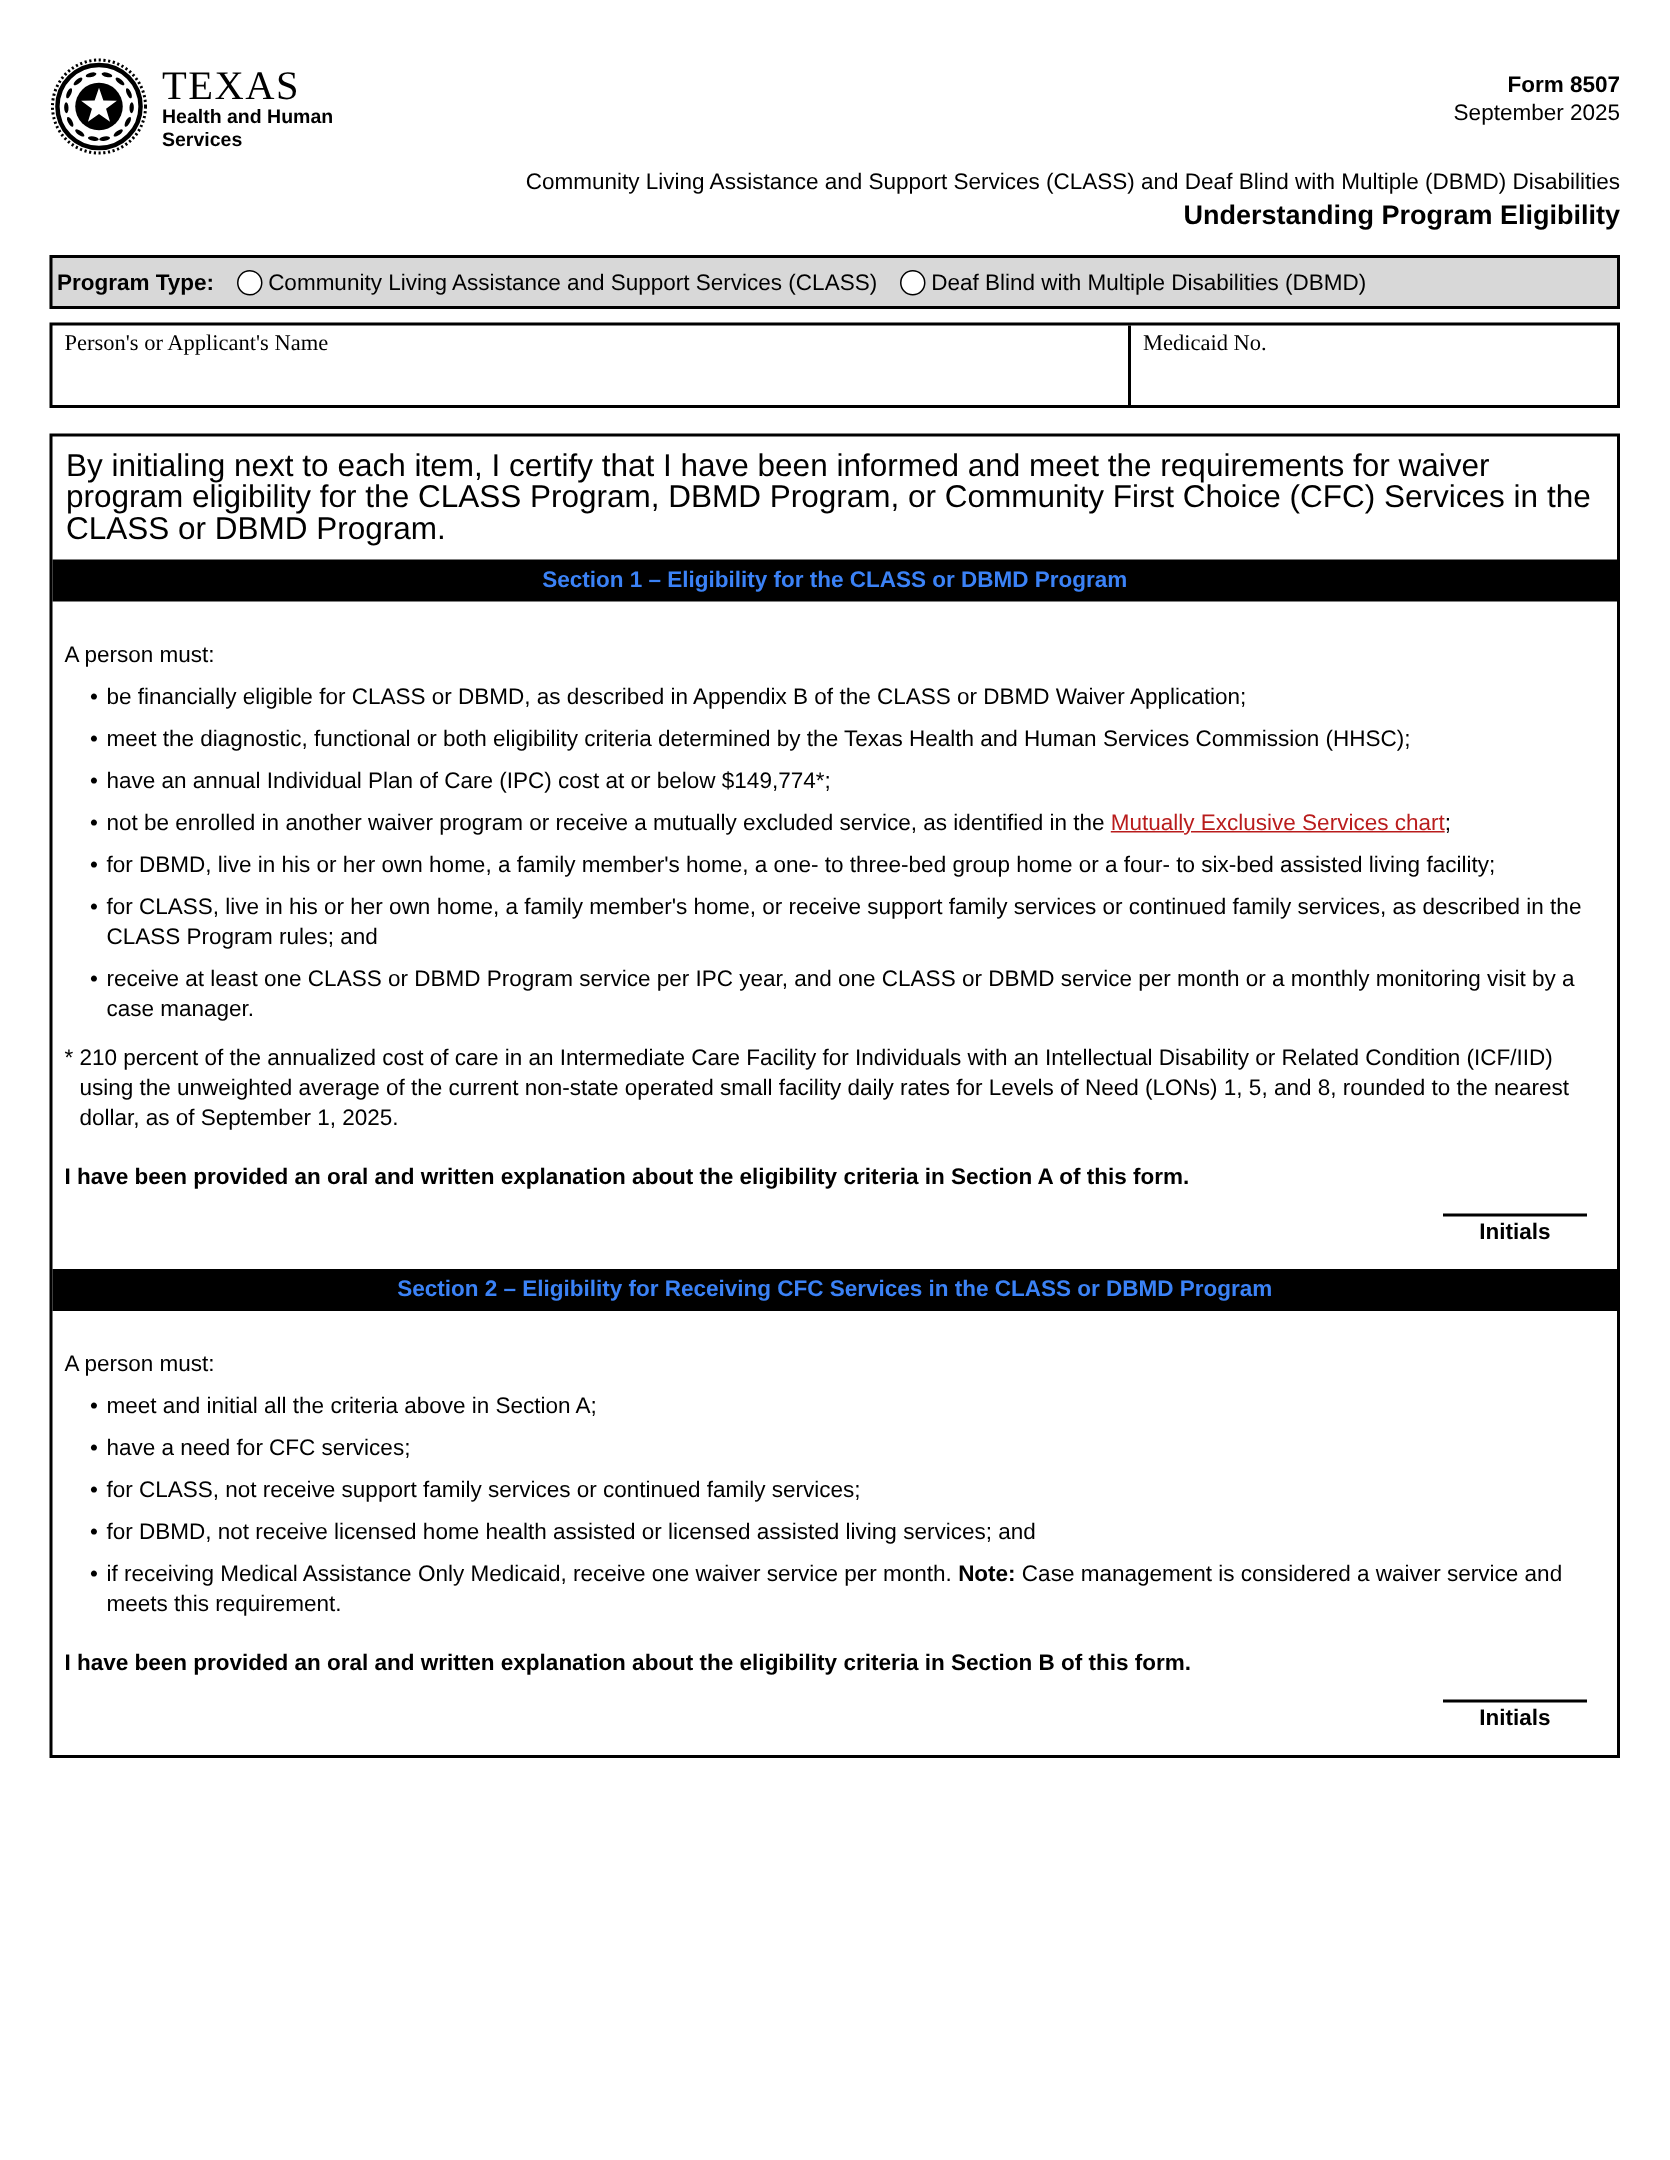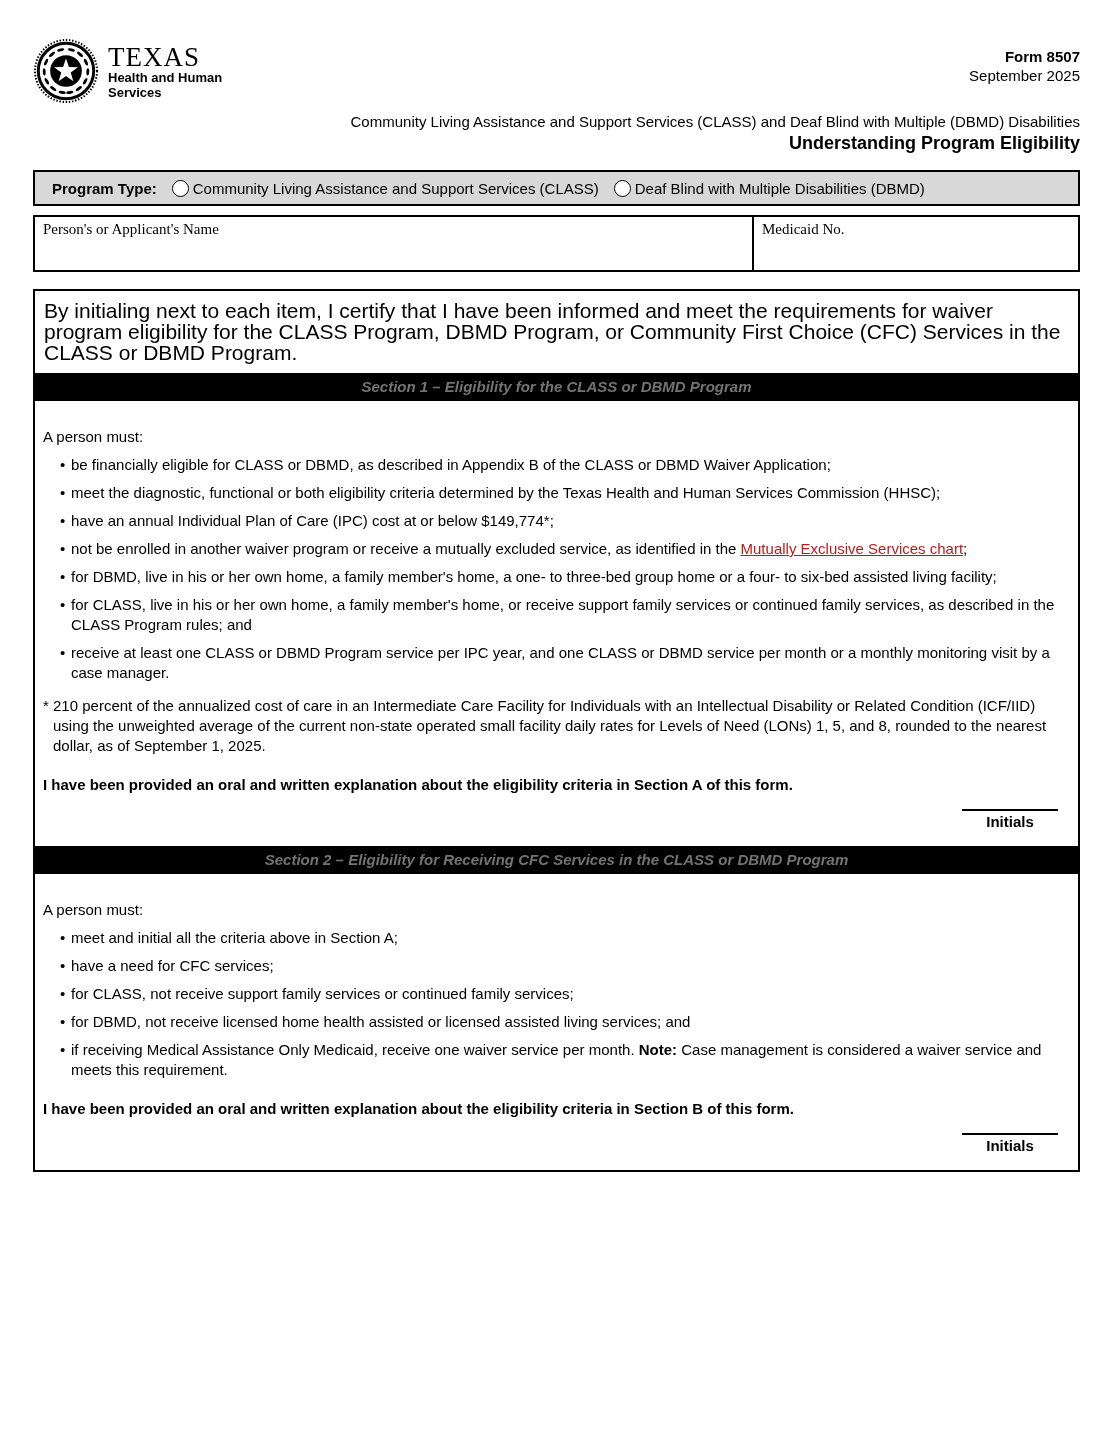--- a/index.html
+++ b/index.html
@@ -30,21 +30,21 @@
   .title-line1 { font-size: 15px; line-height: 20px; }
   .title-line2 { font-size: 18px; font-weight: bold; line-height: 23px; }
 
   
   .program-type {
     margin-top: 15px;
     background: #d8d8d8;
     border: 2px solid #000;
     height: 36px;
     display: flex; align-items: center;
-    padding: 0 17px;
+    padding: 0 3px;
     font-size: 15px;
   }
   .program-type .pt-label { font-weight: bold; margin-right: 15px; }
   .radio {
     width: 17px; height: 17px; border: 1.6px solid #000; border-radius: 50%;
     background: #fff; display: inline-block; flex: 0 0 auto; margin-right: 4px;
   }
   .pt-option { display: flex; align-items: center; }
   .pt-option + .pt-option { margin-left: 15px; }
 
@@ -57,23 +57,23 @@
     font-size: 15px;
   }
   .id-cell { padding: 4px 8px; font-family: Liberation Serif, serif; }
   .id-cell.right { border-left: 2px solid #000; }
 
   
   .main-box { margin-top: 17px; border: 2px solid #000; }
   .certify { padding: 9px 9px 10px 9px; font-size: 21px; line-height: 21px; }
 
   .section-bar {
-    background: #000; color: #737373;
+    background: #000; color: #3b82f6;
     font-weight: bold; font-size: 15px;
-    text-align: center; padding: 5px 0 6px 0; font-style: italic;
+    text-align: center; padding: 5px 0 6px 0;
   }
   .section-body { padding: 20px 10px 14px 8px; font-size: 15px; line-height: 20px; }
   .intro { margin: 6px 0 0 0; }
   .bullet { position: relative; padding-left: 28px; margin-top: 8px; }
   .bullet::before { content: "\2022"; position: absolute; left: 17px; }
   .footnote { margin-top: 13px; padding-left: 10px; text-indent: -10px; }
   .statement { font-weight: bold; margin-top: 19px; }
   .initials-block { width: 96px; margin: 14px 10px 0 auto; text-align: center; }
   .initials-line { border-top: 2px solid #000; height: 3px; }
   .initials-label { font-weight: bold; font-size: 15px; }

